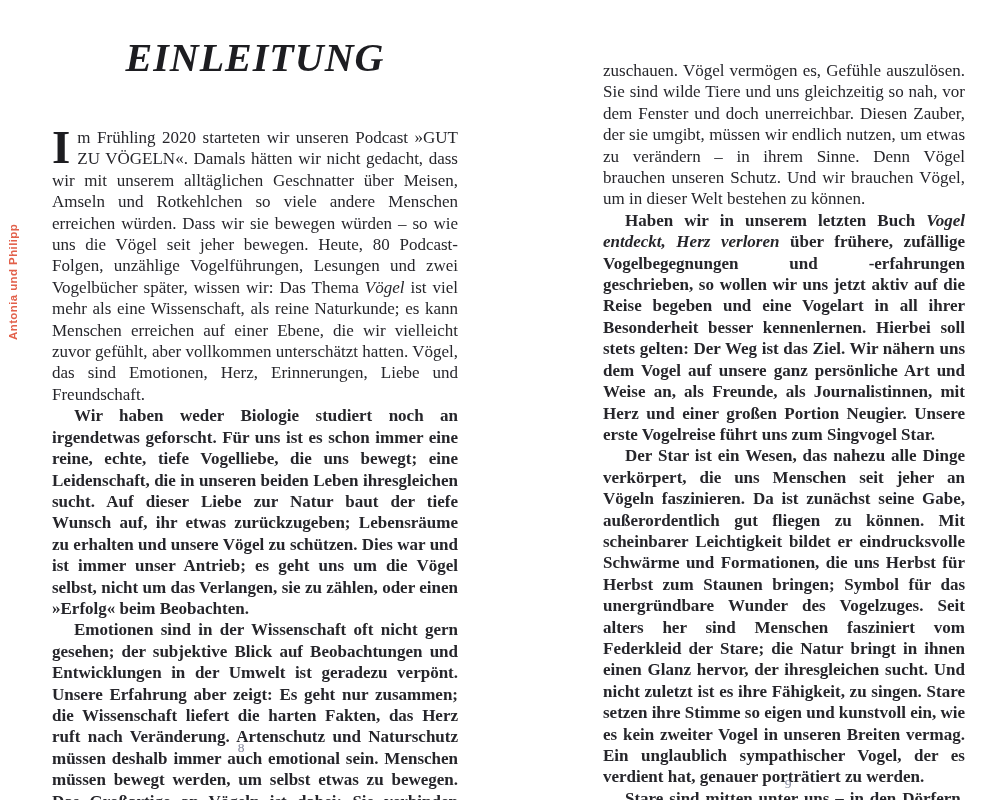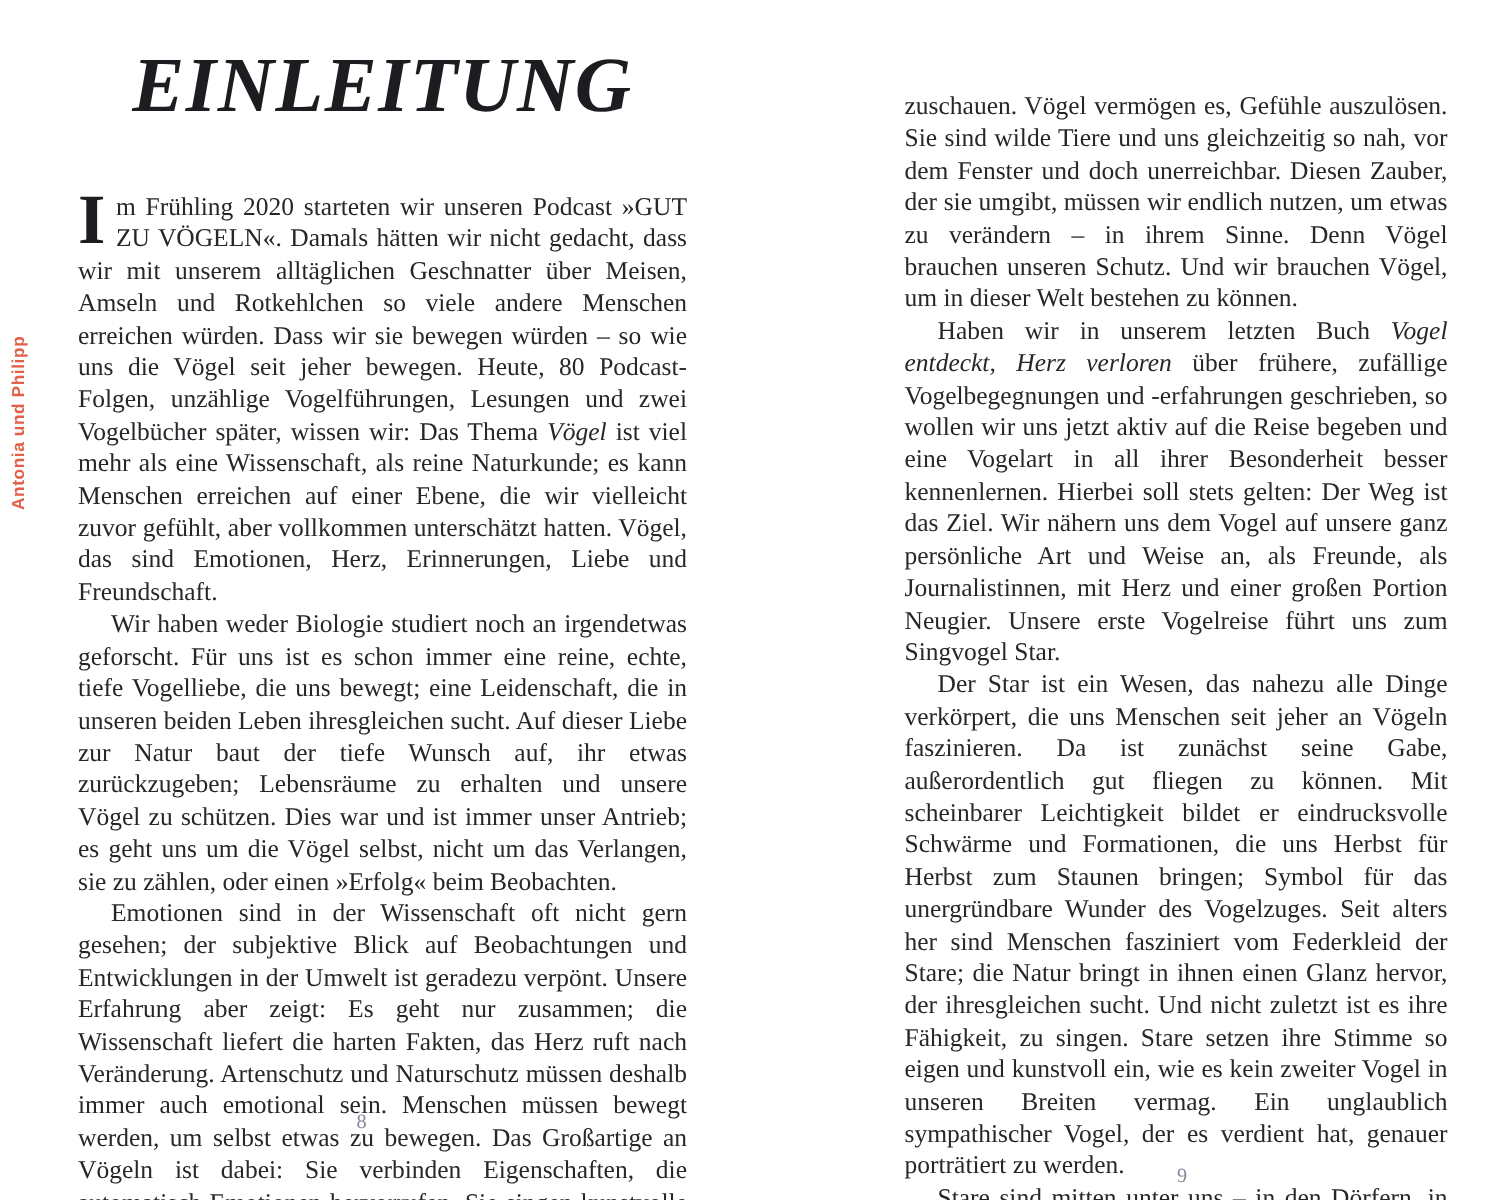--- a/index.html
+++ b/index.html
@@ -31,39 +31,39 @@
   .page {
     position: absolute;
     top: 0;
     height: 800px;
   }
   .page-left  { left: 52px;  width: 406px; }
   .page-right { left: 603px; width: 362px; margin-top: 36px; }
   .chapter-title {
     margin: 36px 0 0 0;
     text-align: center;
-    font-size: 52px;
+    font-size: 40px;
     line-height: 44px;
     font-weight: 700;
     font-style: italic;
     letter-spacing: 1px;
     color: #1d1d21;
   }
   .text-col {
     text-align: justify;
     font-size: 17px;
     line-height: 21.4px;
     color: #26262b;
     hyphens: auto;
     -webkit-hyphens: auto;
   }
   .page-left  .text-col { margin-top: 47px; }
   .page-right .text-col { margin-top: 24px; }
   .text-col p { margin: 0; }
-  .text-col p.indent { text-indent: 22px; }
+  .text-col p.indent { text-indent: 22px; font-weight: bold; }
   .dropcap {
     float: left;
     font-size: 47px;
     line-height: 37px;
     font-weight: 700;
     padding: 2px 7px 0 0;
     color: #1d1d21;
   }
   .page-number {
     position: absolute;

